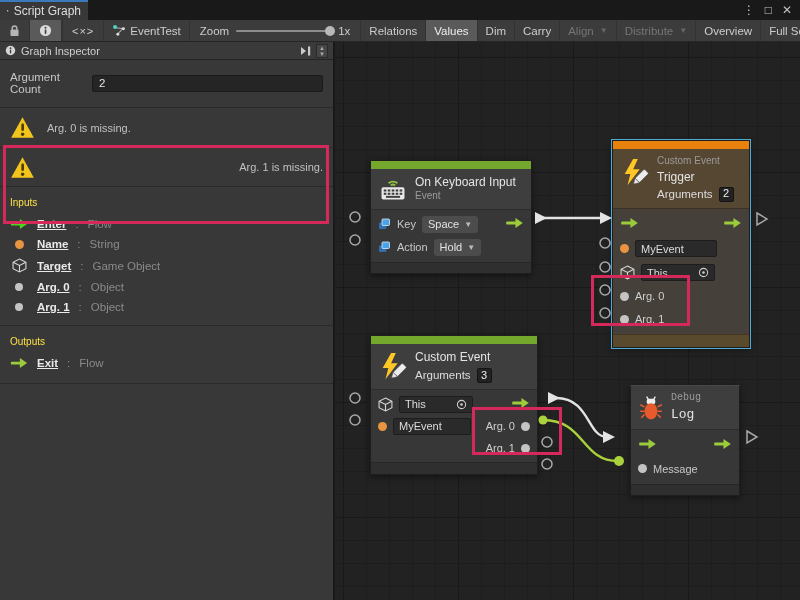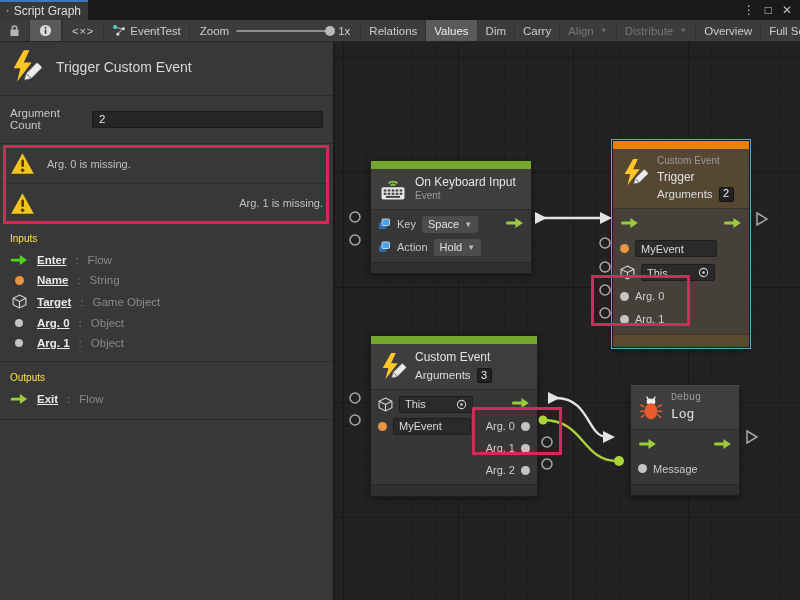--- a/index.html
+++ b/index.html
@@ -180,31 +180,39 @@
         <span>Overview</span>
       </div>
     <div class="tbtn">
         <span>Full Screen</span>
       </div>
   </div>
 
   <div class="main">
 
     <div class="inspector">
-
-      <div class="unit-title">
-        <svg width="36" height="36" viewBox="0 0 32 32">
-          <polygon points="14,1 5,17 11,17 8,29 21,12 14,12 19,1" fill="#ffc726"></polygon>
-          <g transform="rotate(45 21 21)">
-            <rect x="18" y="11" width="6.5" height="14" rx="1" fill="#ececec" stroke="#555" stroke-width="0.6"></rect>
-            <polygon points="18,25 24.5,25 21.2,30.5" fill="#ececec" stroke="#555" stroke-width="0.6"></polygon>
-          </g>
+      <div class="insp-header">
+        <svg width="11" height="11" viewBox="0 0 14 14">
+          <circle cx="7" cy="7" r="6" fill="#d5d5d5"></circle>
+          <rect x="6.2" y="6" width="1.7" height="4.6" fill="#3a3a3a"></rect>
+          <circle cx="7" cy="4" r="1.1" fill="#3a3a3a"></circle>
         </svg>
-        <span class="txt">Trigger Custom Event</span>
-      </div>
+        <span>Graph Inspector</span>
+        <div class="right">
+          <svg width="12" height="10" viewBox="0 0 12 10">
+            <polygon points="1,1 6,5 1,9" fill="#c9c9c9"></polygon>
+            <rect x="8" y="0.5" width="2.2" height="9" fill="#c9c9c9"></rect>
+          </svg>
+          <div class="spinbox">
+            <span>▲</span>
+            <span>▼</span>
+          </div>
+        </div>
+      </div>
+
 
       <div class="field-row">
         <label>Argument Count</label>
         <input type="text" value="2" style="">
       </div>
 
       <div class="warnings">
         <div class="warn-row">
           <svg width="25" height="23" viewBox="0 0 22 20">
             <path d="M11 1 L21 19 H1 Z" fill="#f2c51d"></path>
@@ -465,24 +473,20 @@
             <div class="nfield" style="width:78px;">
               <span>MyEvent</span>
             </div>
             <span class="flow-right arglabel">Arg. 0</span>
             <span class="dot object"></span>
           </div>
           <div class="nrow" style="height:22px;">
             <span class="flow-right arglabel">Arg. 1</span>
             <span class="dot object"></span>
           </div>
-          <div class="nrow" style="height:22px;">
-            <span class="flow-right arglabel">Arg. 2</span>
-            <span class="dot object"></span>
-          </div>
         </div>
         <div class="nfoot" style="height:12px;"></div>
       </div>
 
       <div class="node" style="left:295px; top:343px; width:110px; border-top:1px solid #484848;">
         <div class="nhead" style="align-items:center;font-family:Liberation Mono, monospace;">
           <svg width="26" height="26" viewBox="0 0 24 24" style="margin-top:2px;">
             <g stroke="#e85a2b" stroke-width="1.4">
               <line x1="6" y1="11" x2="2" y2="9"></line>
                 <line x1="6" y1="15" x2="2" y2="15"></line>

